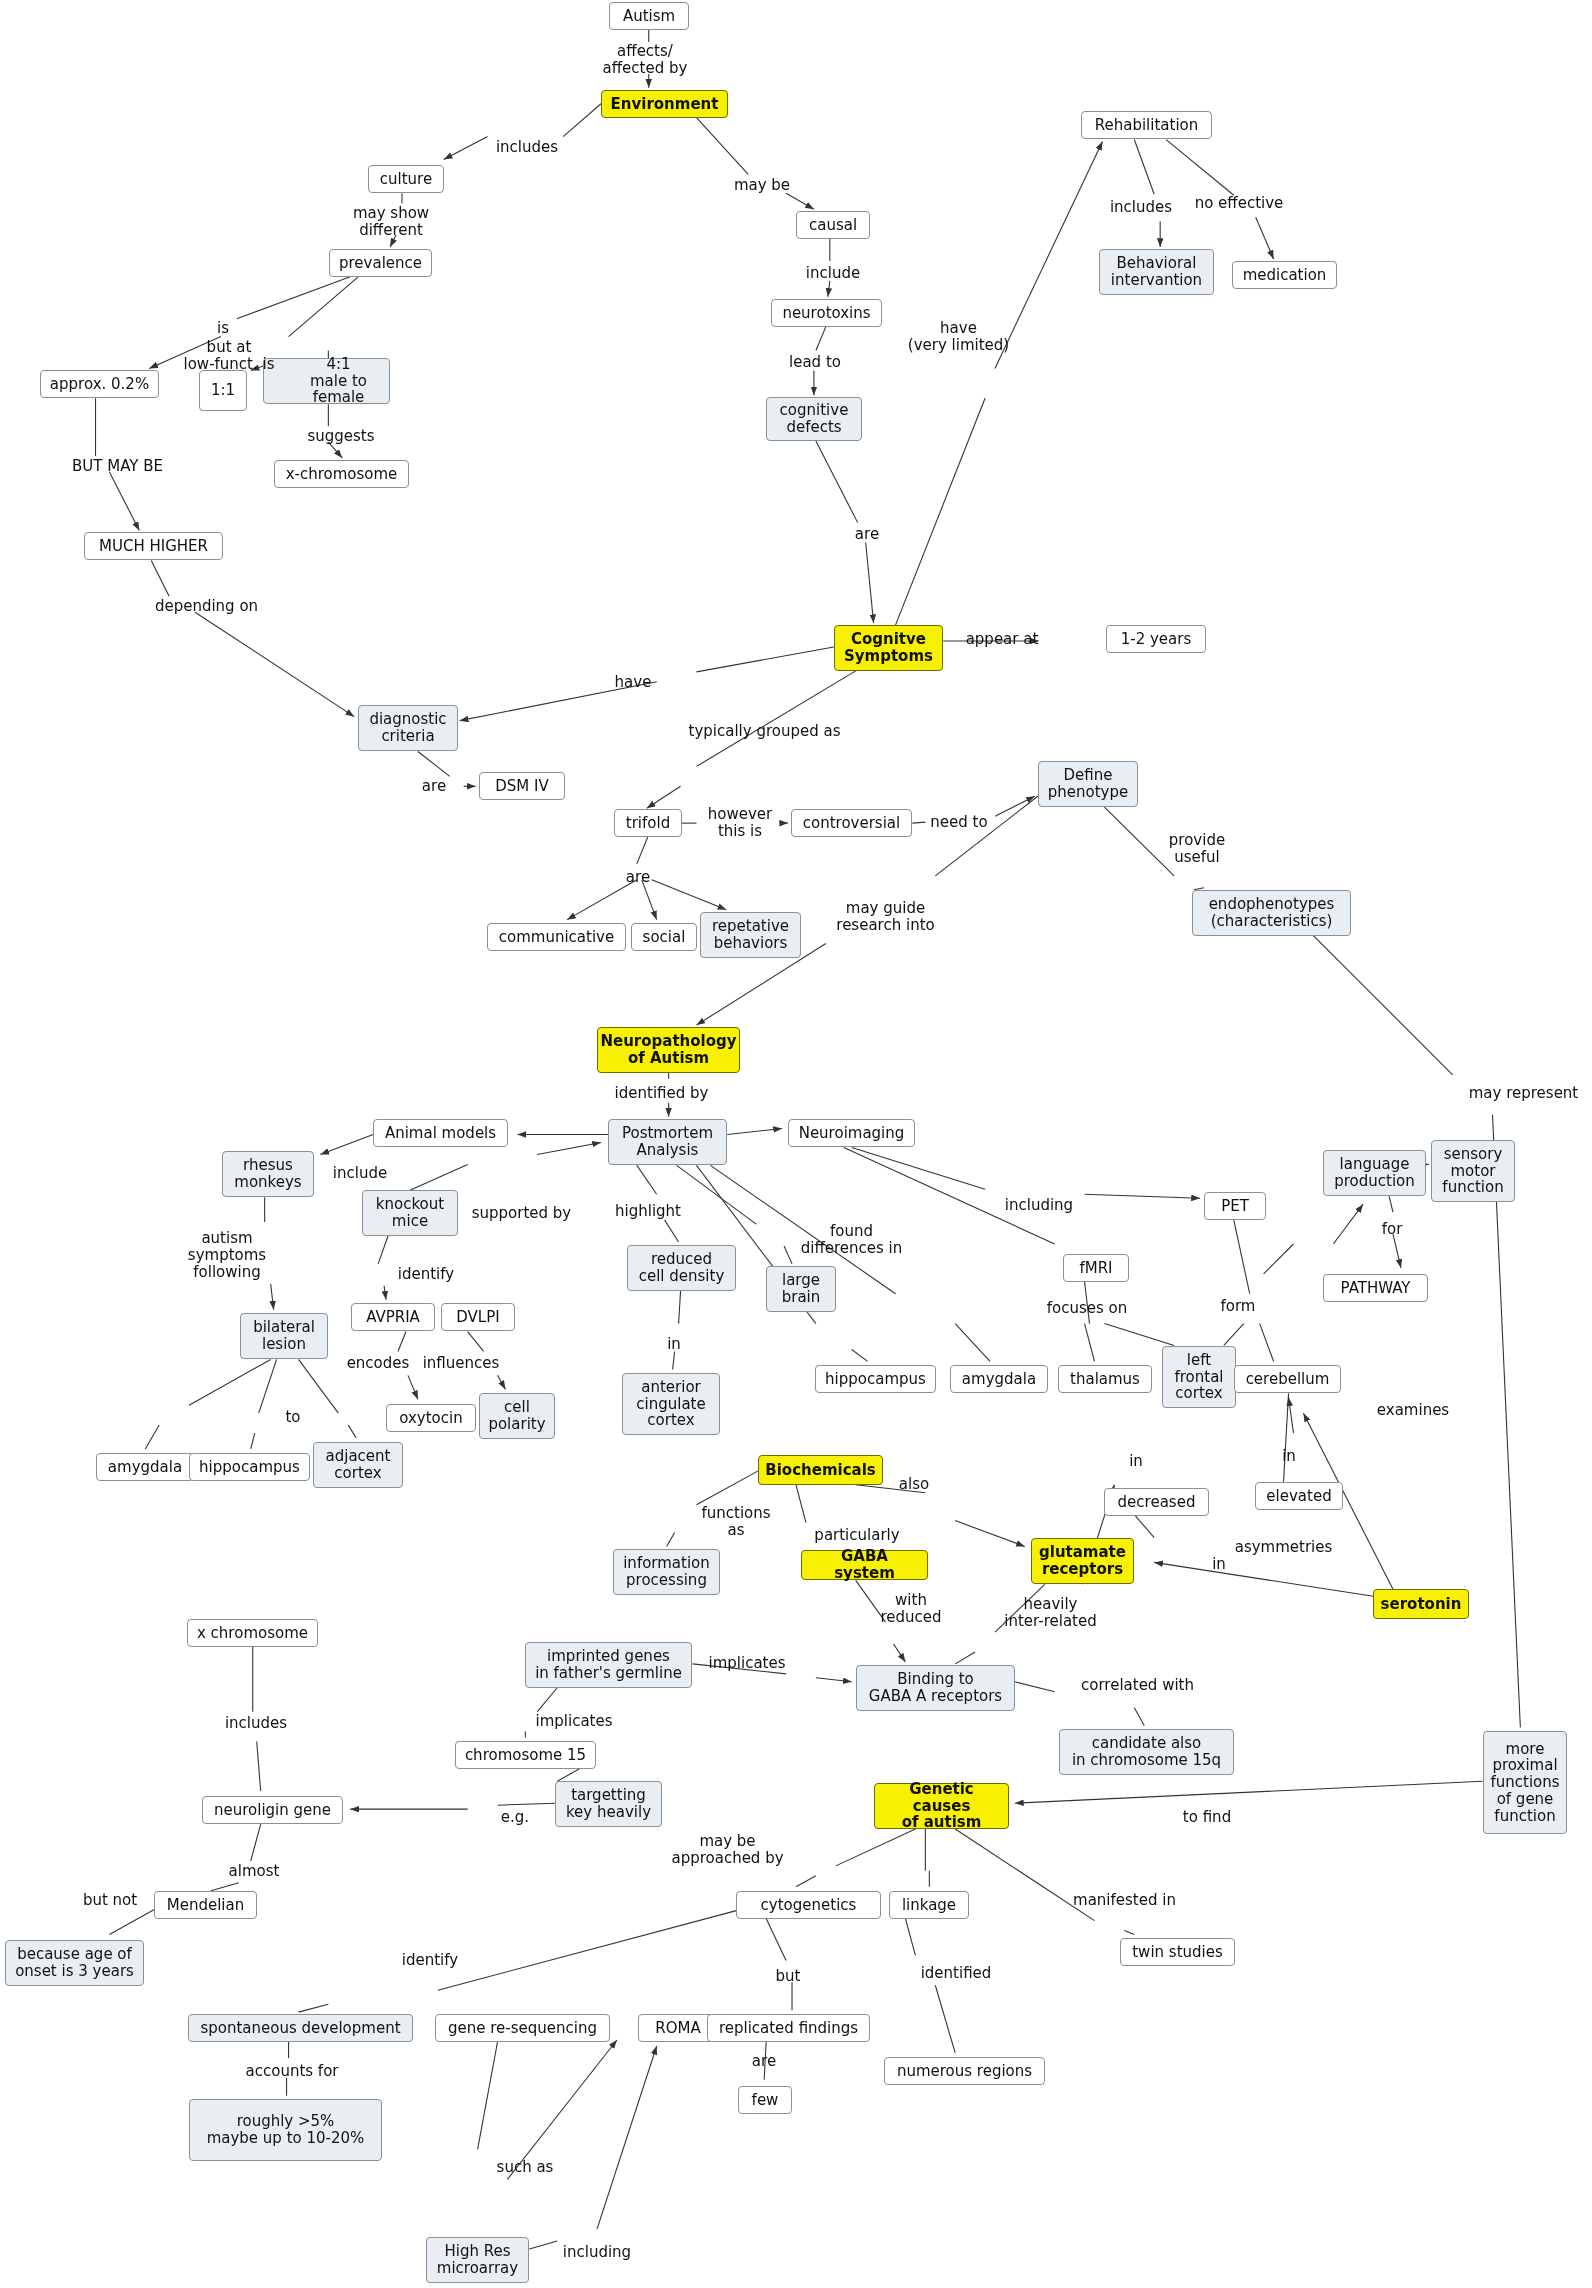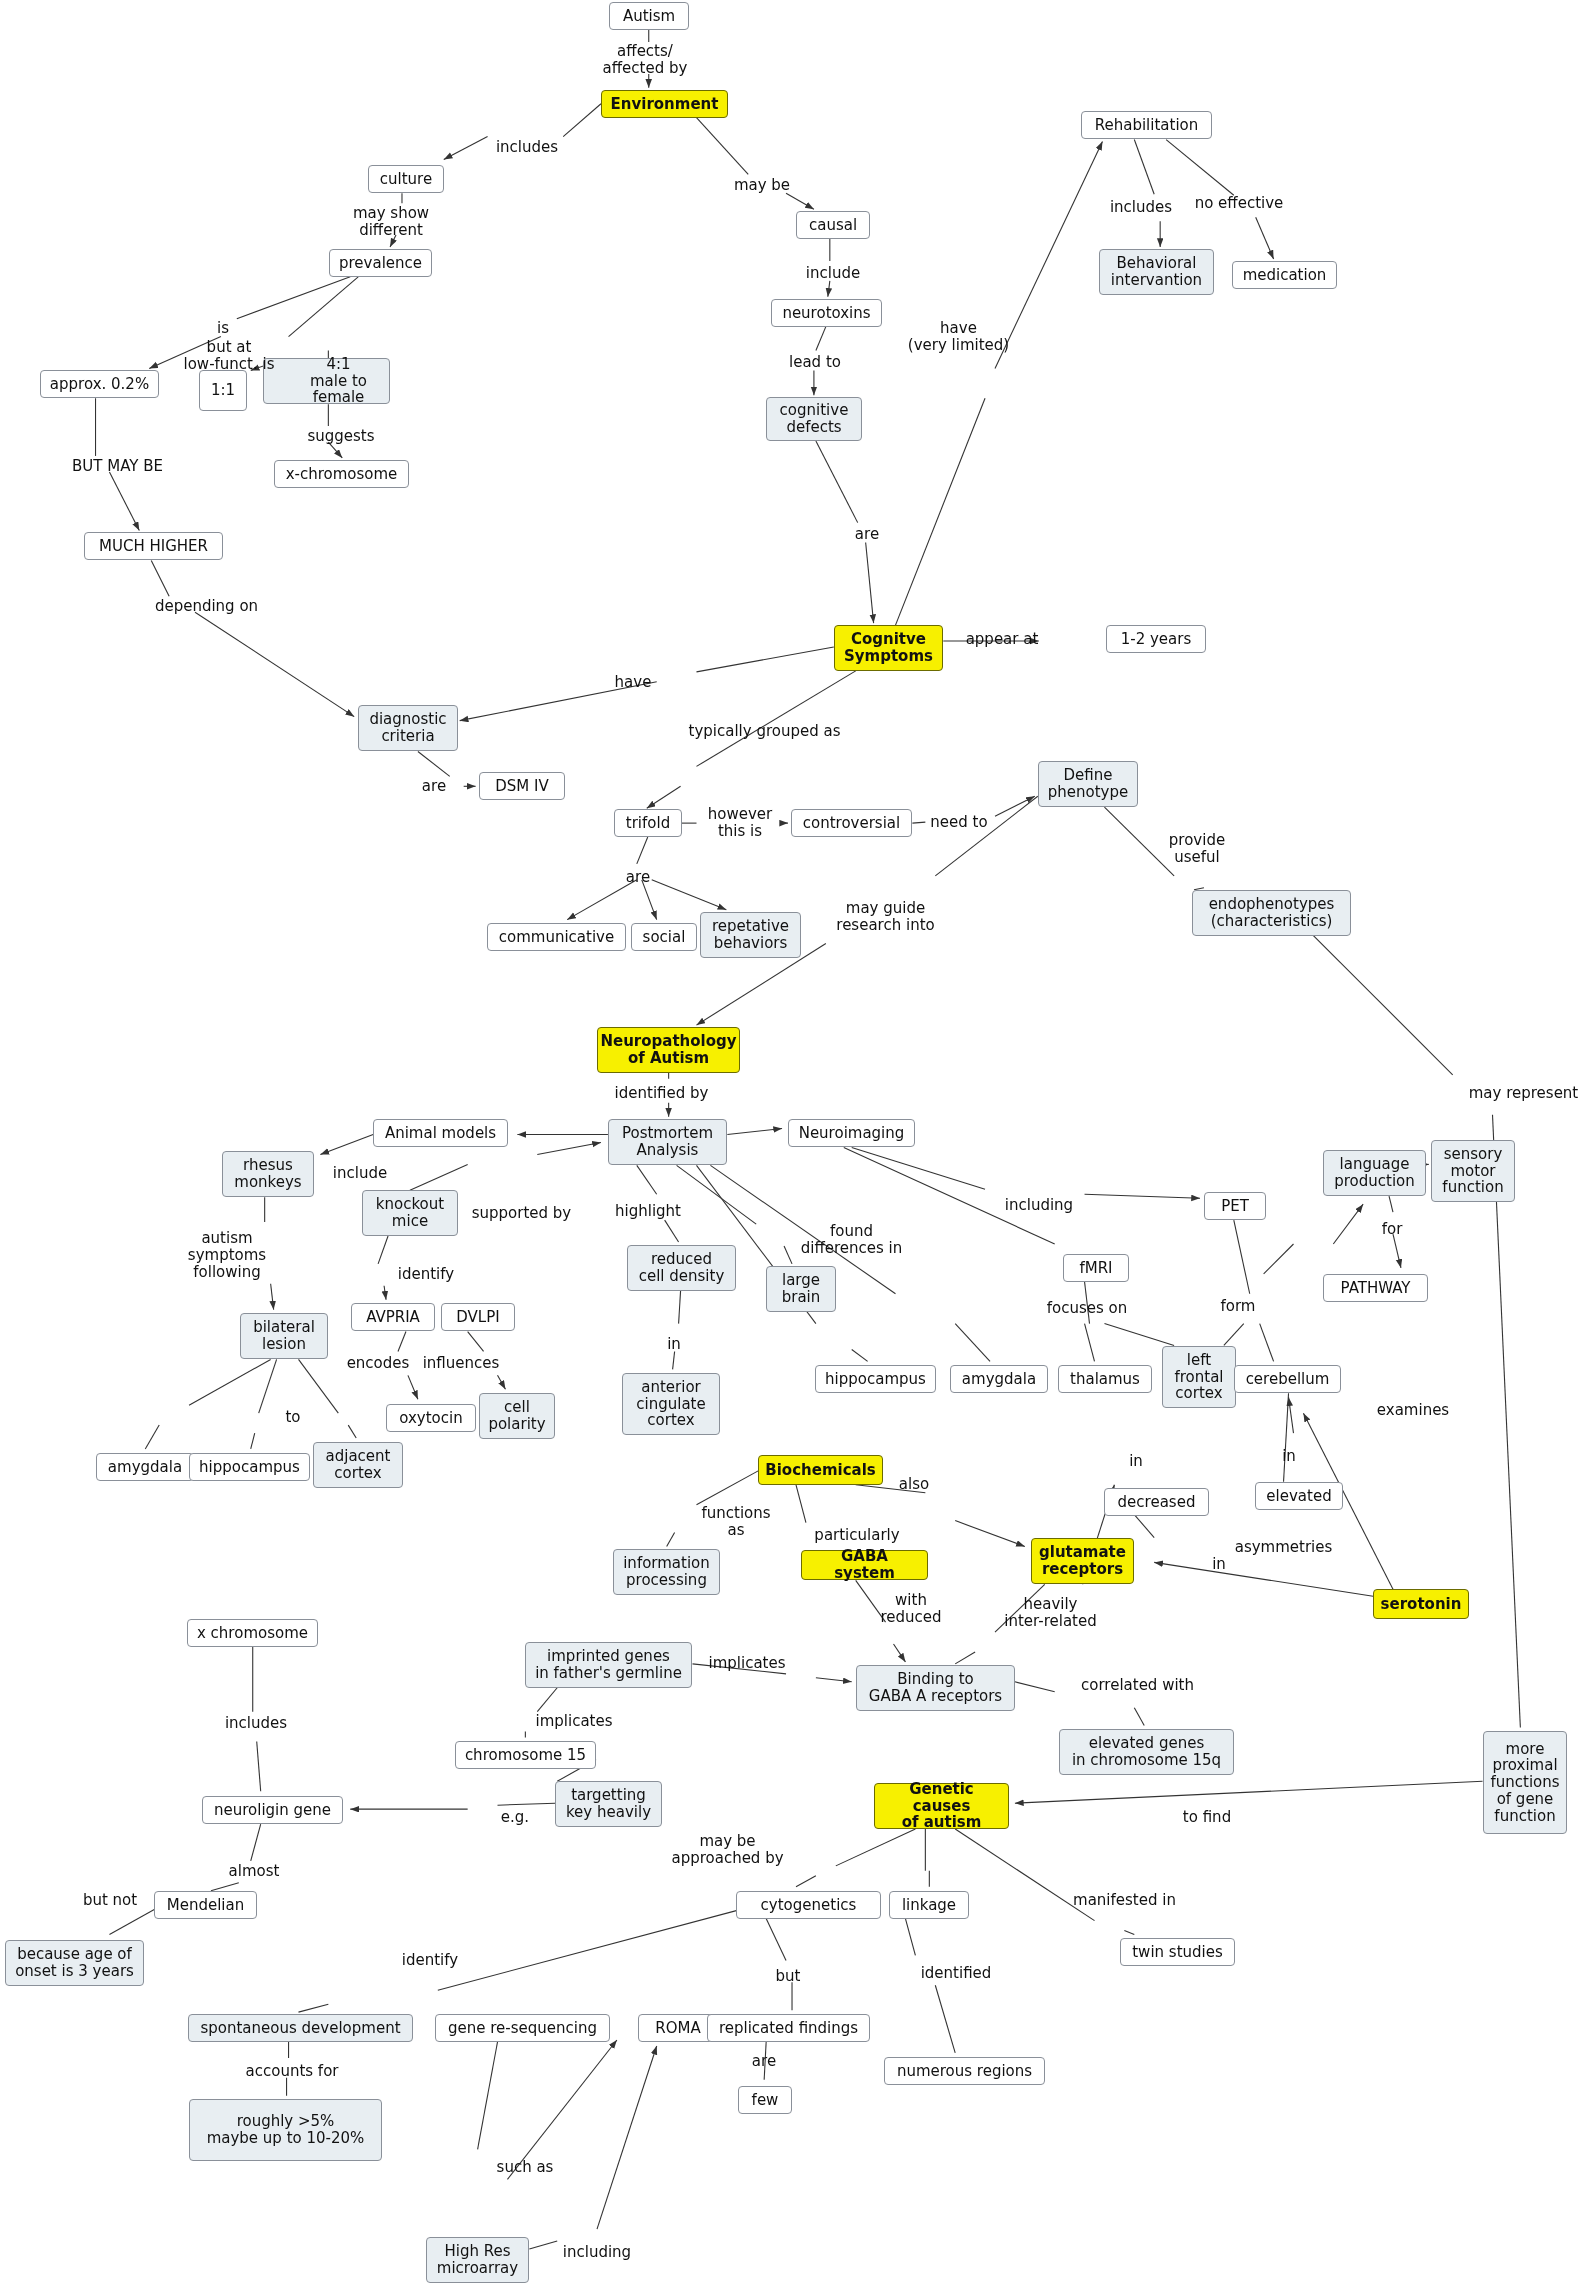--- a/index.html
+++ b/index.html
@@ -264,21 +264,21 @@
     <div class="node hl" style="left: 1031px; top: 1538px; width: 103px; height: 46px;">glutamate
 receptors</div>
     <div class="node plain" style="left: 1104px; top: 1488px; width: 105px; height: 28px;">decreased</div>
     <div class="node plain" style="left: 1255px; top: 1482px; width: 88px; height: 28px;">elevated</div>
     <div class="node hl" style="left: 1373px; top: 1589px; width: 96px; height: 30px;">serotonin</div>
     <div class="node plain" style="left: 187px; top: 1619px; width: 131px; height: 28px;">x chromosome</div>
     <div class="node" style="left: 525px; top: 1642px; width: 167px; height: 46px;">imprinted genes
 in father's germline</div>
     <div class="node" style="left: 856px; top: 1665px; width: 159px; height: 46px;">Binding to
 GABA A receptors</div>
-    <div class="node" style="left: 1059px; top: 1729px; width: 175px; height: 46px;">elevated genes
+    <div class="node" style="left: 1059px; top: 1729px; width: 175px; height: 46px;">candidate also
 in chromosome 15q</div>
     <div class="node plain" style="left: 455px; top: 1741px; width: 141px; height: 28px;">chromosome 15</div>
     <div class="node plain" style="left: 202px; top: 1796px; width: 141px; height: 28px;">neuroligin gene</div>
     <div class="node" style="left: 555px; top: 1781px; width: 107px; height: 46px;">targetting
 key heavily</div>
     <div class="node hl" style="left: 874px; top: 1783px; width: 135px; height: 46px;">Genetic causes
 of autism</div>
     <div class="node" style="left: 1483px; top: 1731px; width: 84px; height: 103px;">more
 proximal
 functions

